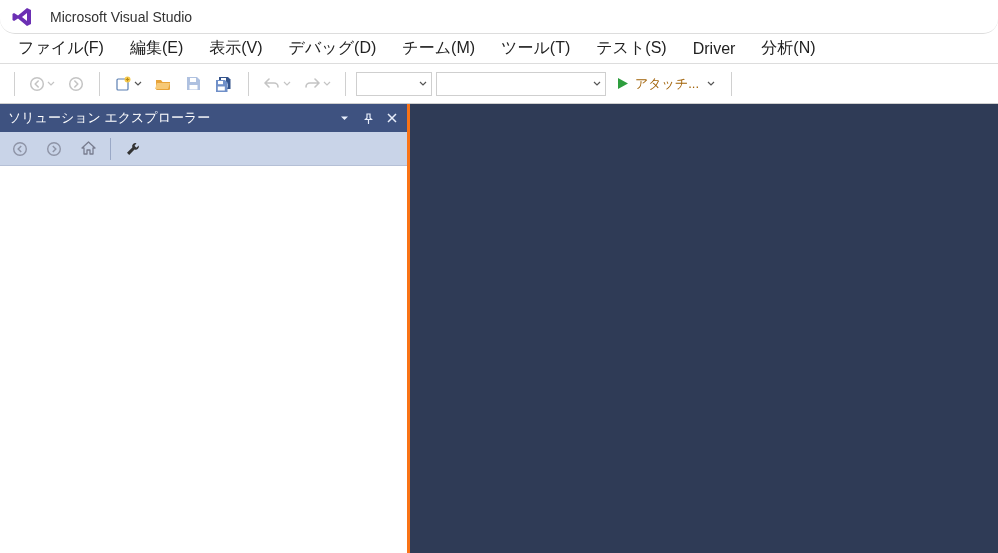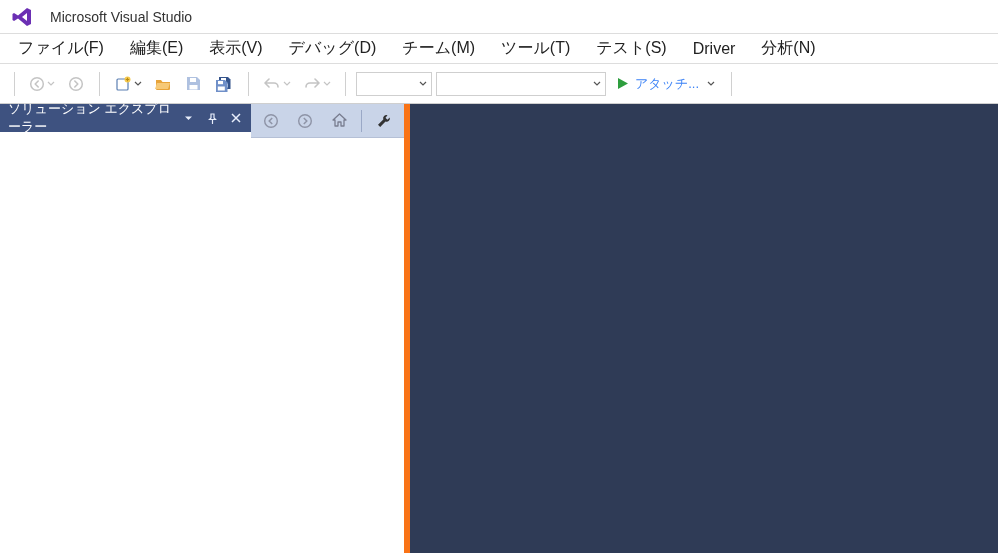--- a/index.html
+++ b/index.html
@@ -15,20 +15,21 @@
     flex-direction: column;
   }
   
   .titlebar {
     height: 34px;
     display: flex;
     align-items: center;
     padding: 0 10px;
     gap: 16px;
     border-bottom: 1px solid #ddd;
+    border-radius: 15px;
   }
   .titlebar .logo { display:flex; align-items:center; }
   .titlebar .atitle { font-size: 14px; color:#333; }
   
   .menubar {
     height: 30px;
     display: flex;
     align-items: center;
     padding: 0 8px;
     gap: 6px;
@@ -72,32 +73,32 @@
     display:flex; align-items:center; justify-content:flex-end;
     padding:0 4px; background:#fff;
     font-size:12px; color:#555;
   }
   .tb-combo.small { width:76px; }
   .tb-combo.large { width:170px; }
   .tb-play {
     display:flex; align-items:center;
     gap:6px; padding:0 6px; height:26px;
   }
-  .tb-play .lbl { font-size:13px; color:#3b82f6; }
+  .tb-play .lbl { font-size:13px; color:#a16207; }
   
   .workarea {
     flex:1;
     display:flex;
     background:#2f3b56;
   }
   .panel {
     width:410px;
     background:#fff;
-    display:flex; flex-direction:row;
-    border-right:6px solid #f97316;
+    display:flex; flex-direction:column;
+    border-right:3px solid #f97316;
   }
   .panel-header {
     height:28px;
     background:#3e5280;
     color:#fff;
     display:flex; align-items:center;
     padding:0 8px;
     font-size:13px;
     justify-content:space-between;
   }

